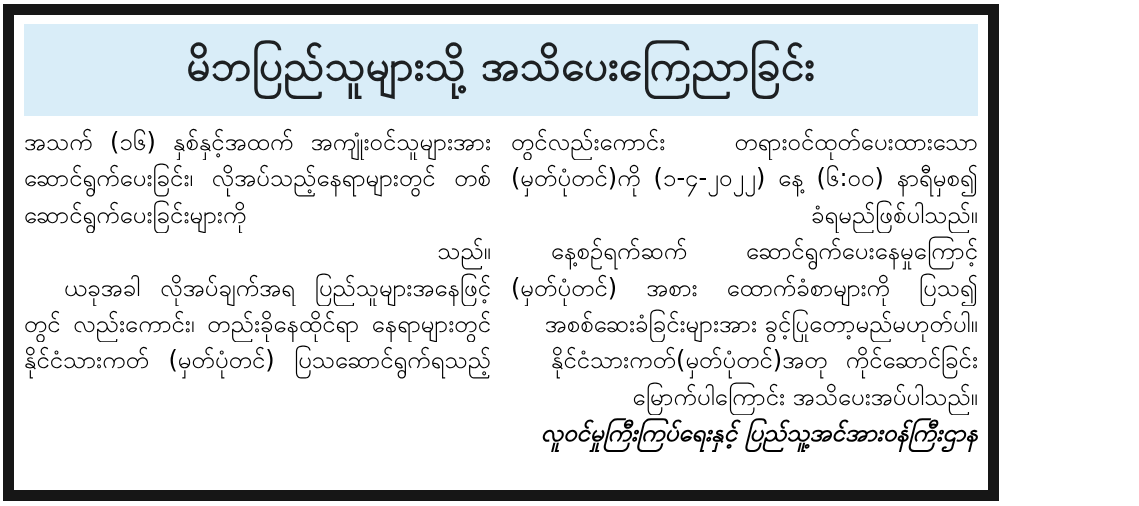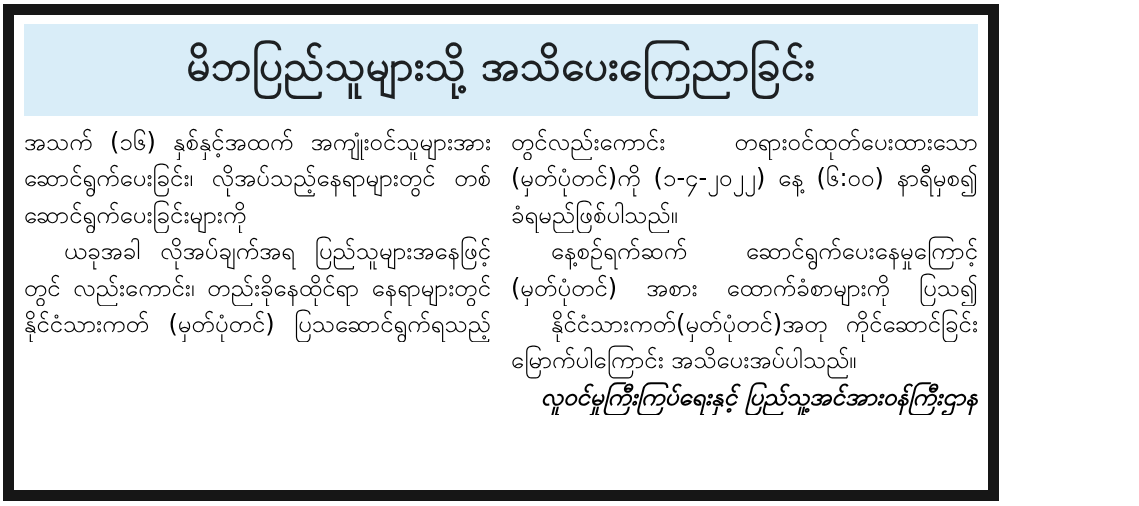--- a/index.html
+++ b/index.html
@@ -50,20 +50,21 @@
     flex: 1;
     min-width: 0;
     font-size: 24px;
     overflow: hidden;
   }
   .line {
     height: 36.4px;
     line-height: 36.4px;
     overflow: hidden;
     white-space: nowrap;
+    text-align: right;
   }
   .line.just {
     text-align: justify;
     text-align-last: justify;
     white-space: normal;
   }
   .line.indent {
     padding-left: 40px;
   }
   .line.right {
@@ -80,29 +81,31 @@
 <div class="page">
   <div class="frame">
     <div class="header-band">
       <div class="title">မိဘပြည်သူများသို့ အသိပေးကြေညာခြင်း</div>
     </div>
     <div class="columns">
       <div class="col">
           <div class="line just"><span>အသက် (၁၆) နှစ်နှင့်အထက် အကျုံးဝင်သူများအား ဥပဒေအရ</span></div>
           <div class="line just"><span>ဆောင်ရွက်ပေးခြင်း၊ လိုအပ်သည့်နေရာများတွင် တစ်အိမ်တက်ဆင်း</span></div>
           <div class="line just"><span>ဆောင်ရွက်ပေးခြင်းများကို (၃-၅-၂၀၂၁)မှ(၃-၁၁-၂၀၂၂) နေ့အထိ</span></div>
+          <div class="line"><span>သည်။</span></div>
           <div class="line indent just"><span>ယခုအခါ လိုအပ်ချက်အရ ပြည်သူများအနေဖြင့် ခရီးသွားလာရာ</span></div>
           <div class="line just"><span>တွင် လည်းကောင်း၊ တည်းခိုနေထိုင်ရာ နေရာများတွင် လည်းကောင်း၊</span></div>
           <div class="line just"><span>နိုင်ငံသားကတ် (မှတ်ပုံတင်) ပြသဆောင်ရွက်ရသည့် လုပ်ငန်းများ</span></div>
         </div>
       <div class="col">
           <div class="line just"><span>တွင်လည်းကောင်း တရားဝင်ထုတ်ပေးထားသော နိုင်ငံသားကတ်</span></div>
           <div class="line just"><span>(မှတ်ပုံတင်)ကို (၁-၄-၂၀၂၂) နေ့ (၆:၀၀) နာရီမှစ၍ ပြသစစ်ဆေး</span></div>
           <div class="line"><span>ခံရမည်ဖြစ်ပါသည်။</span></div>
           <div class="line indent just"><span>နေ့စဉ်ရက်ဆက် ဆောင်ရွက်ပေးနေမှုကြောင့် နိုင်ငံသားကတ်</span></div>
           <div class="line just"><span>(မှတ်ပုံတင်) အစား ထောက်ခံစာများကို ပြသ၍ ခရီးသွားလာခြင်း၊</span></div>
+          <div class="line"><span>အစစ်ဆေးခံခြင်းများအား ခွင့်ပြုတော့မည်မဟုတ်ပါ။</span></div>
           <div class="line indent just"><span>နိုင်ငံသားကတ်(မှတ်ပုံတင်)အတု ကိုင်ဆောင်ခြင်းနှင့် ကတ်အပို</span></div>
           <div class="line"><span>မြောက်ပါကြောင်း အသိပေးအပ်ပါသည်။</span></div>
           <div class="line bold right"><span>လူဝင်မှုကြီးကြပ်ရေးနှင့် ပြည်သူ့အင်အားဝန်ကြီးဌာန</span></div>
         </div>
     </div>
   </div>
 </div>
 
 </body></html>

